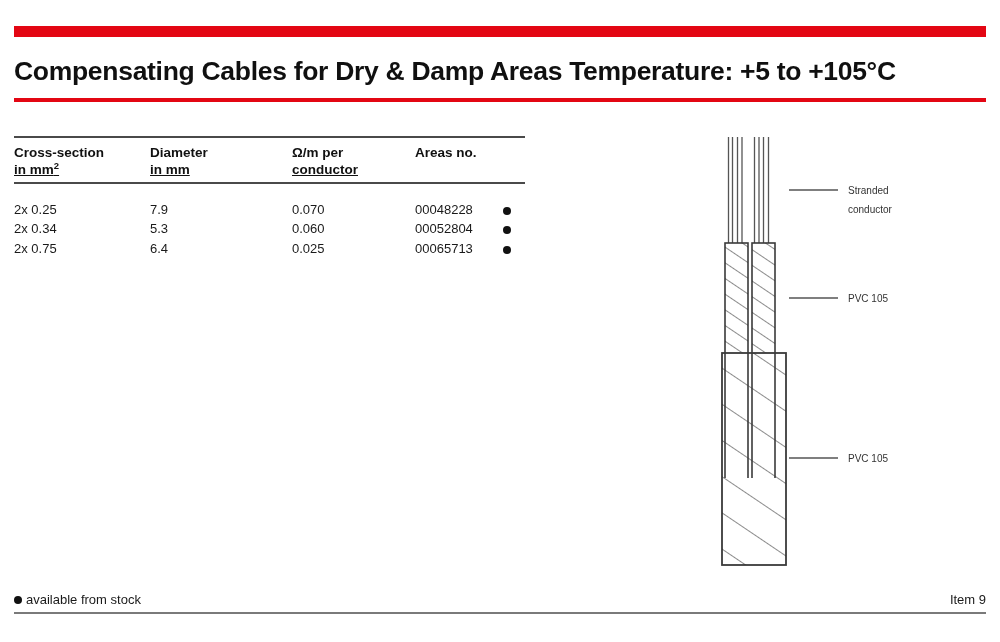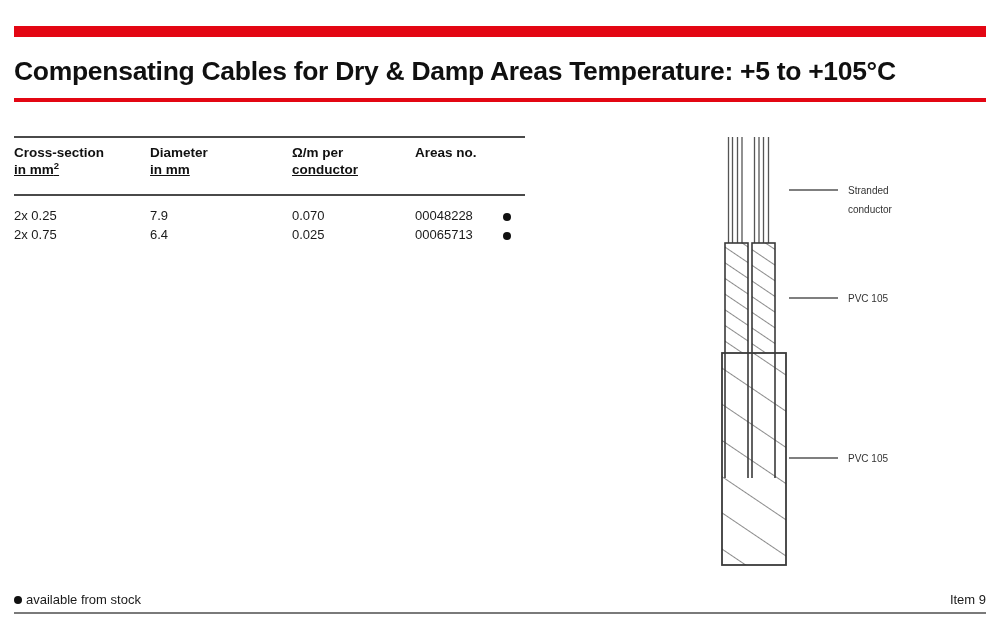--- a/index.html
+++ b/index.html
@@ -55,21 +55,21 @@
   .tbl-rule {
     width: 100%;
     height: 2px;
     background: #4a4a4a;
   }
   .tbl-rule.thin {
     height: 1.5px;
   }
   .thead {
     position: relative;
-    height: 56px;
+    height: 44px;
   }
   .hcell {
     position: absolute;
     top: 7px;
     font-size: 13.5px;
     font-weight: bold;
     line-height: 16.5px;
     color: #111;
     white-space: nowrap;
   }
@@ -79,21 +79,21 @@
     vertical-align: super;
     line-height: 0;
   }
   .c1 { left: 0px; }
   .c2 { left: 136px; }
   .c3 { left: 278px; }
   .c4 { left: 401px; }
 
   .tbody {
     position: relative;
-    padding-top: 12px;
+    padding-top: 18px;
   }
   .trow {
     position: relative;
     height: 19.5px;
   }
   .dcell {
     position: absolute;
     font-size: 13px;
     color: #1a1a1a;
     white-space: nowrap;
@@ -194,20 +194,27 @@
   <div class="tbody">
 
     <div class="trow">
       <div class="dcell c1">2x 0.25</div>
       <div class="dcell c2">7.9</div>
       <div class="dcell c3">0.070</div>
       <div class="dcell c4">00048228</div>
       <div class="dcell dot-cell"><span class="dot"></span></div>
     </div>
 
+    <div class="trow">
+      <div class="dcell c1">2x 0.34</div>
+      <div class="dcell c2">5.3</div>
+      <div class="dcell c3">0.060</div>
+      <div class="dcell c4">00052804</div>
+      <div class="dcell dot-cell"><span class="dot"></span></div>
+    </div>
 
     <div class="trow">
       <div class="dcell c1">2x 0.75</div>
       <div class="dcell c2">6.4</div>
       <div class="dcell c3">0.025</div>
       <div class="dcell c4">00065713</div>
       <div class="dcell dot-cell"><span class="dot"></span></div>
     </div>
 
   </div>

